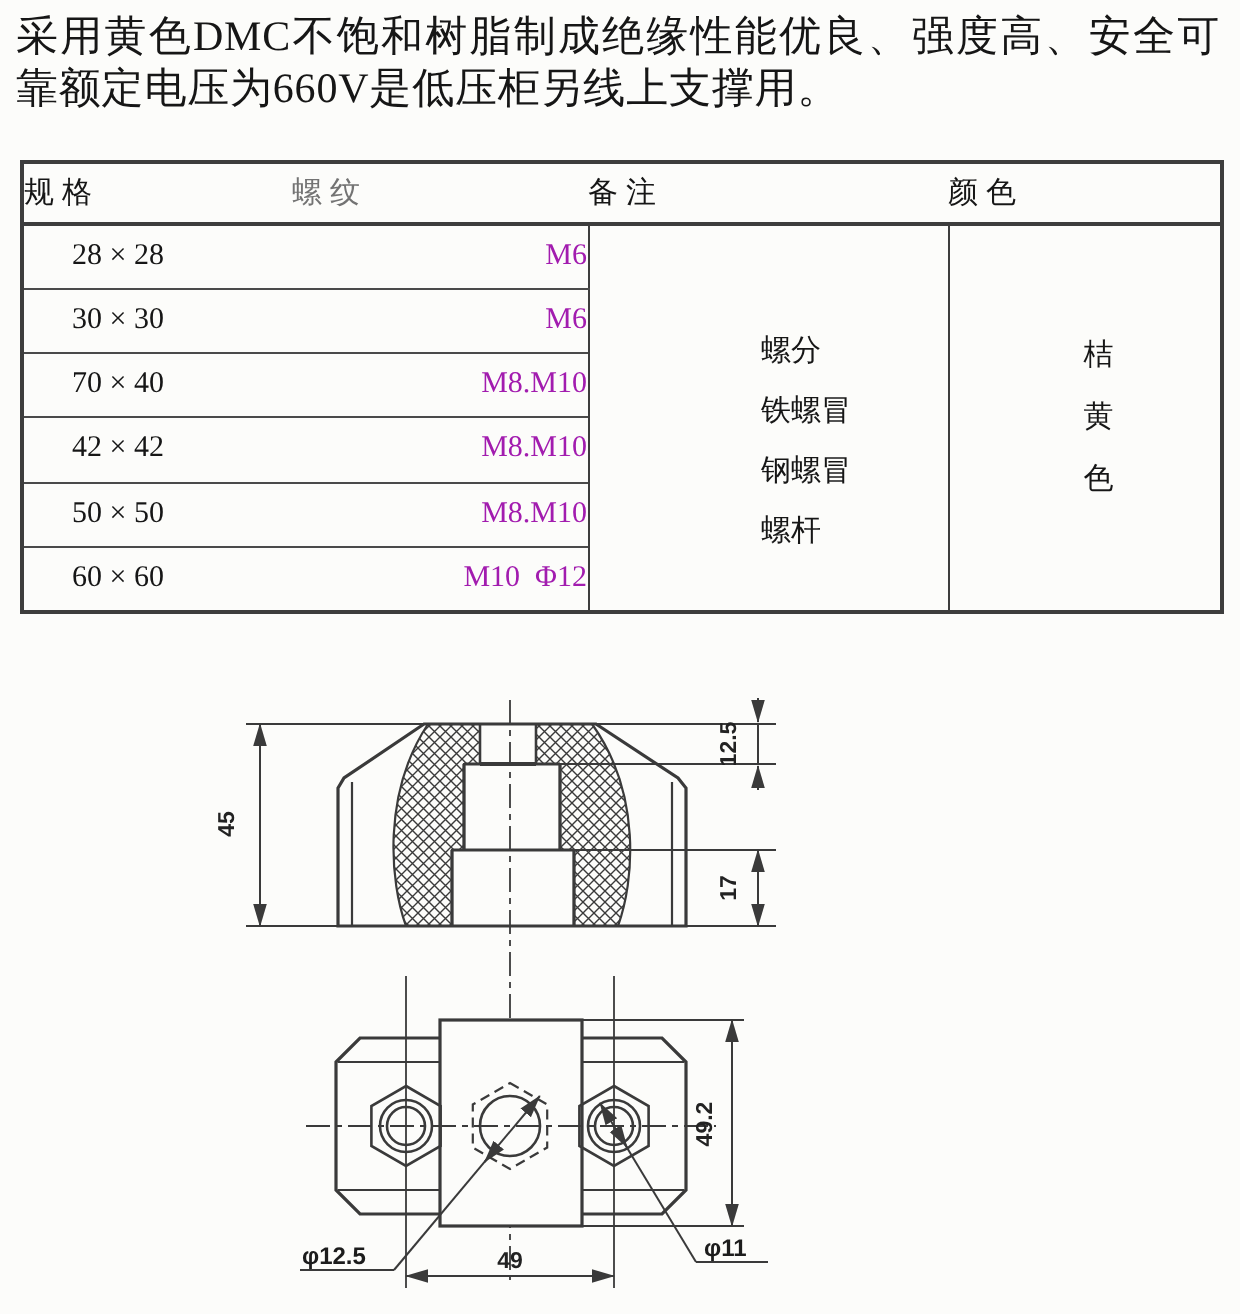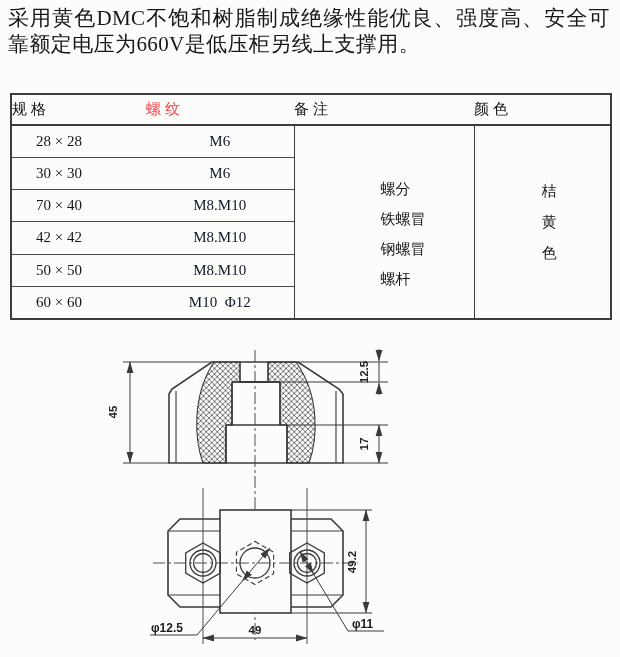--- a/index.html
+++ b/index.html
@@ -12,45 +12,45 @@
     overflow:hidden;
   }
   
   .intro{
     position:absolute;left:8px;top:5px;width:602px;
     font-size:21px;line-height:26px;letter-spacing:0.4px;
     text-align:justify;
   }
   
   table.spec{
-    position:absolute;left:10px;top:93px;
+    position:absolute;left:10px;top:80px;
     width:600px;height:227px;
     border-collapse:collapse;table-layout:fixed;
     font-size:15px;
   }
   table.spec col.c1{width:135px;}
   table.spec col.c2{width:148px;}
   table.spec col.c3{width:180px;}
   table.spec col.c4{width:137px;}
   table.spec{border:2px solid #3d3d3d;}
   table.spec th{
     font-weight:normal;letter-spacing:4px;
     border-bottom:2px solid #3d3d3d;
     height:29px;padding:0;
   }
   th.h-spec{text-align:left;padding-left:24px;}
-  th.h-thread{text-align:left;color:#ef4444;}
+  th.h-thread{text-align:left;color:#737373;}
   th.h-note,th.h-color{text-align:left;}
   td{padding:0;}
   td.spec-cell{
     text-align:left;padding-left:24px;
     border-bottom:1.5px solid #4a4a4a;
   }
   td.thread-cell{
-    text-align:center;color:#0f172a;white-space:pre;
+    text-align:right;color:#a21caf;white-space:pre;
     border-bottom:1.5px solid #4a4a4a;
   }
   tr.last td.spec-cell, tr.last td.thread-cell{border-bottom:none;margin-top:27px;}
   td.note-cell{
     border-left:1.5px solid #3d3d3d;
     border-right:1.5px solid #3d3d3d;
     vertical-align:middle;text-align:center;
   }
   td.note-cell .block{
     display:inline-block;text-align:left;

